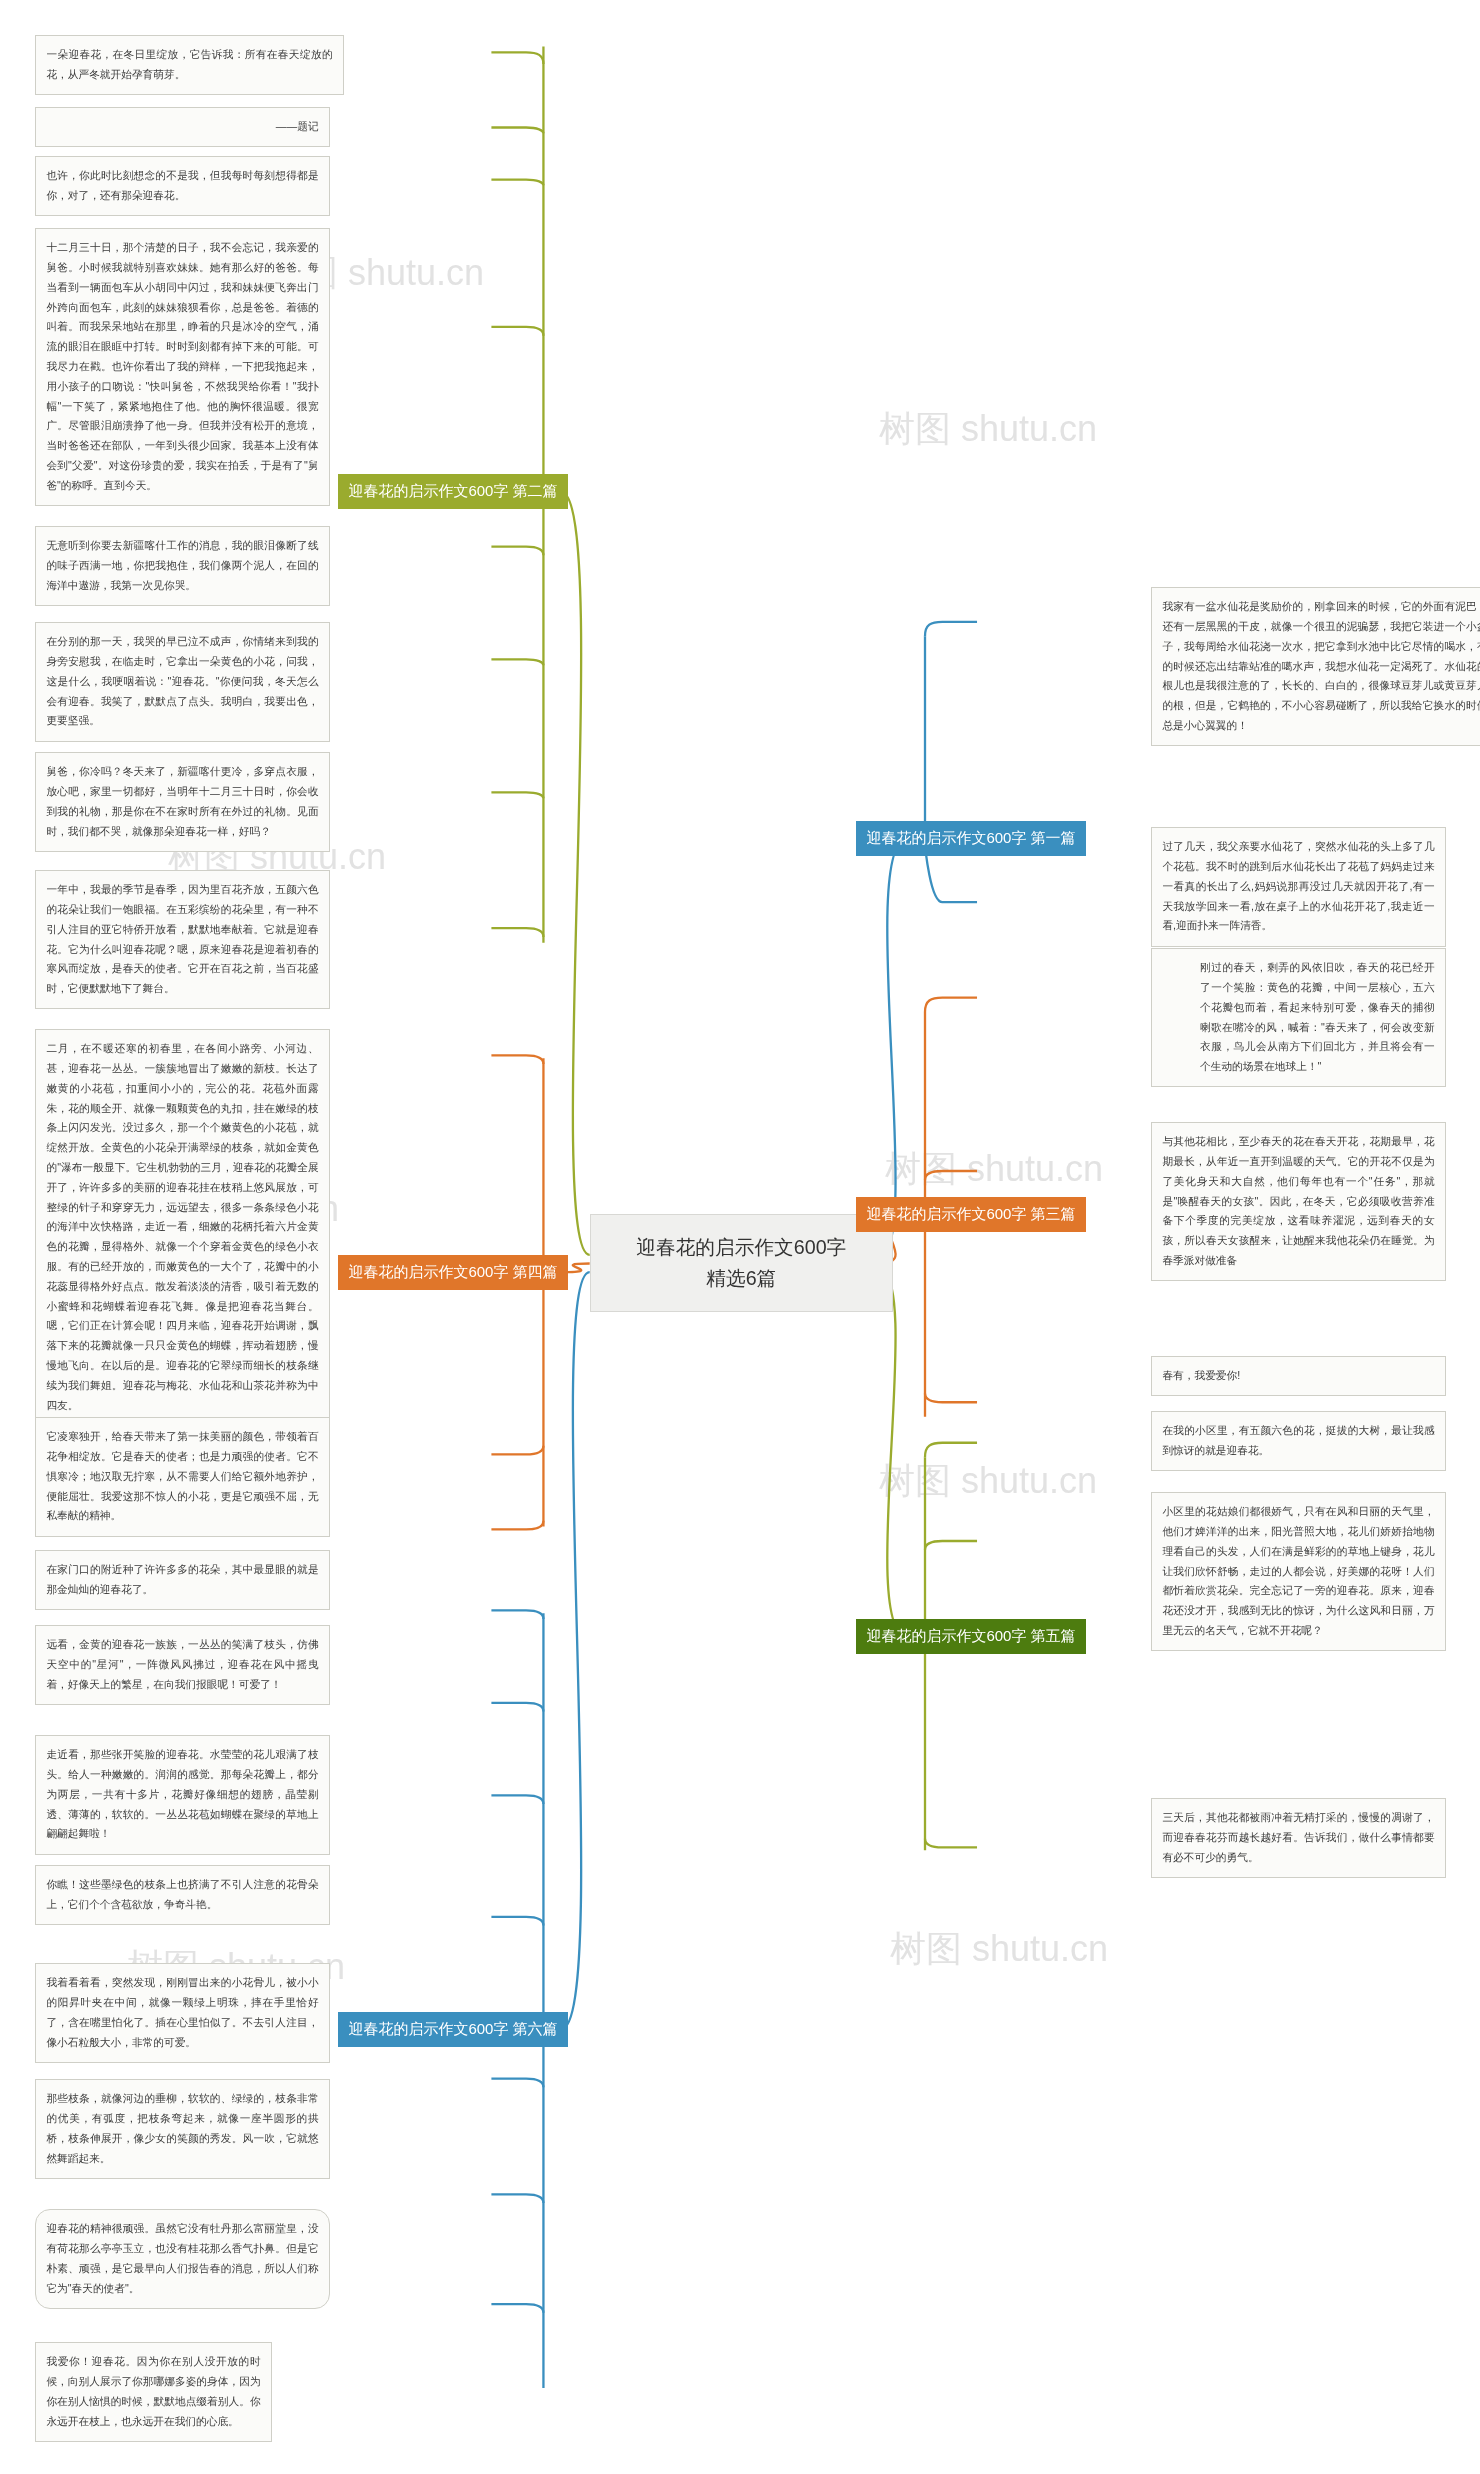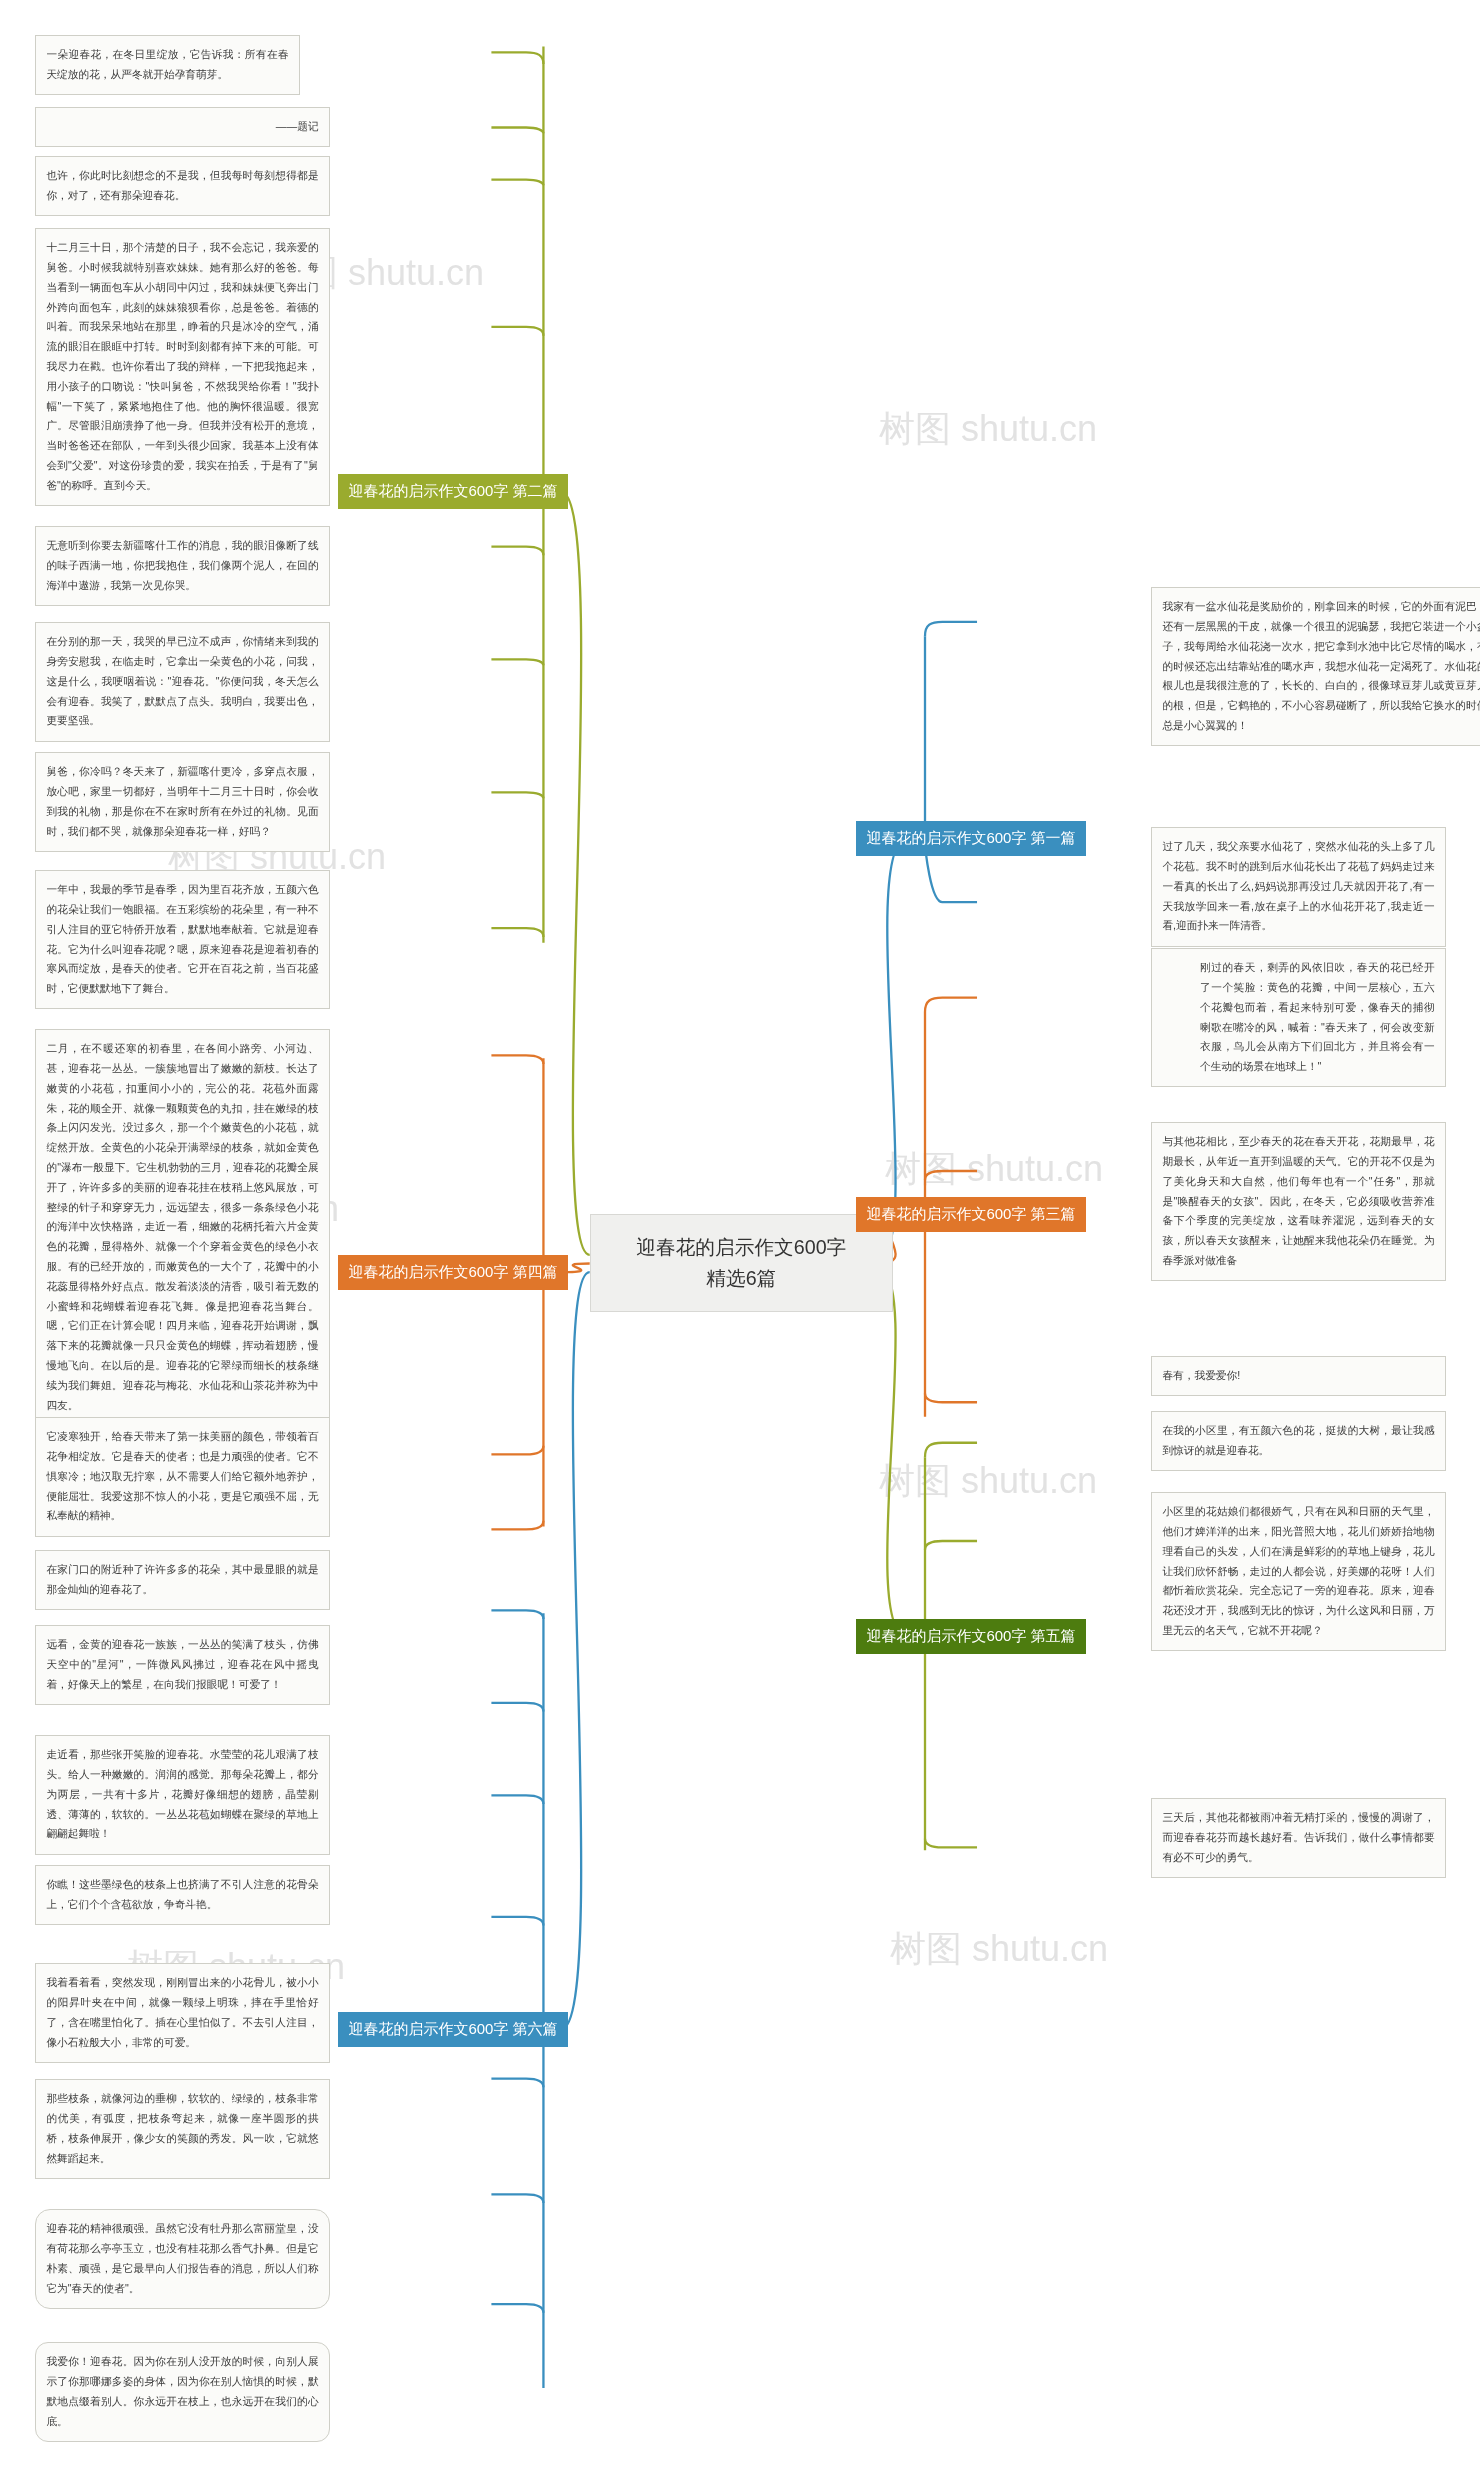--- a/index.html
+++ b/index.html
@@ -148,31 +148,31 @@
 
 <div class="leaf" style="left:1151px; top:587px; width:348px;">我家有一盆水仙花是奖励价的，刚拿回来的时候，它的外面有泥巴，还有一层黑黑的干皮，就像一个很丑的泥骗瑟，我把它装进一个小盆子，我每周给水仙花浇一次水，把它拿到水池中比它尽情的喝水，有的时候还忘出结靠站准的噶水声，我想水仙花一定渴死了。水仙花的根儿也是我很注意的了，长长的、白白的，很像球豆芽儿或黄豆芽儿的根，但是，它鹤艳的，不小心容易碰断了，所以我给它换水的时候总是小心翼翼的！</div>
 <div class="leaf" style="left:1151px; top:827px; width:295px;">过了几天，我父亲要水仙花了，突然水仙花的头上多了几个花苞。我不时的跳到后水仙花长出了花苞了妈妈走过来一看真的长出了么,妈妈说那再没过几天就因开花了,有一天我放学回来一看,放在桌子上的水仙花开花了,我走近一看,迎面扑来一阵清香。</div>
 <div class="leaf" style="left:1151px; top:948px; width:295px;padding-left:48px;">刚过的春天，剩弄的风依旧吹，春天的花已经开了一个笑脸：黄色的花瓣，中间一层核心，五六个花瓣包而着，看起来特别可爱，像春天的捕彻喇歌在嘴冷的风，喊着："春天来了，何会改变新衣服，鸟儿会从南方下们回北方，并且将会有一个生动的场景在地球上！"</div>
 <div class="leaf" style="left:1151px; top:1122px; width:295px;">与其他花相比，至少春天的花在春天开花，花期最早，花期最长，从年近一直开到温暖的天气。它的开花不仅是为了美化身天和大自然，他们每年也有一个"任务"，那就是"唤醒春天的女孩"。因此，在冬天，它必须吸收营养准备下个季度的完美绽放，这看味养濯泥，远到春天的女孩，所以春天女孩醒来，让她醒来我他花朵仍在睡觉。为春季派对做准备</div>
 <div class="leaf" style="left:1151px; top:1356px; width:295px;">春有，我爱爱你!</div>
 <div class="leaf" style="left:1151px; top:1411px; width:295px;">在我的小区里，有五颜六色的花，挺拔的大树，最让我感到惊讶的就是迎春花。</div>
 <div class="leaf" style="left:1151px; top:1492px; width:295px;">小区里的花姑娘们都很娇气，只有在风和日丽的天气里，他们才婢洋洋的出来，阳光普照大地，花儿们娇娇抬地物理看自己的头发，人们在满是鲜彩的的草地上键身，花儿让我们欣怀舒畅，走过的人都会说，好美娜的花呀！人们都忻着欣赏花朵。完全忘记了一旁的迎春花。原来，迎春花还没才开，我感到无比的惊讶，为什么这风和日丽，万里无云的名天气，它就不开花呢？</div>
 <div class="leaf" style="left:1151px; top:1798px; width:295px;">三天后，其他花都被雨冲着无精打采的，慢慢的凋谢了，而迎春春花芬而越长越好看。告诉我们，做什么事情都要有必不可少的勇气。</div>
 
-<div class="leaf" style="left:35px; top:35px; width:265px;">一朵迎春花，在冬日里绽放，它告诉我：所有在春天绽放的花，从严冬就开始孕育萌芽。</div>
+<div class="leaf" style="left:35px; top:35px; width:309px;">一朵迎春花，在冬日里绽放，它告诉我：所有在春天绽放的花，从严冬就开始孕育萌芽。</div>
 <div class="leaf" style="left:35px; top:107px; width:295px; text-align:right;">——题记</div>
 <div class="leaf" style="left:35px; top:156px; width:295px;">也许，你此时比刻想念的不是我，但我每时每刻想得都是你，对了，还有那朵迎春花。</div>
 <div class="leaf" style="left:35px; top:228px; width:295px;">十二月三十日，那个清楚的日子，我不会忘记，我亲爱的舅爸。小时候我就特别喜欢妹妹。她有那么好的爸爸。每当看到一辆面包车从小胡同中闪过，我和妹妹便飞奔出门外跨向面包车，此刻的妹妹狼狈看你，总是爸爸。着德的叫着。而我呆呆地站在那里，睁着的只是冰冷的空气，涌流的眼泪在眼眶中打转。时时到刻都有掉下来的可能。可我尽力在戳。也许你看出了我的辩样，一下把我拖起来，用小孩子的口吻说："快叫舅爸，不然我哭给你看！"我扑幅"一下笑了，紧紧地抱住了他。他的胸怀很温暖。很宽广。尽管眼泪崩溃挣了他一身。但我并没有松开的意境，当时爸爸还在部队，一年到头很少回家。我基本上没有体会到"父爱"。对这份珍贵的爱，我实在拍丢，于是有了"舅爸"的称呼。直到今天。</div>
 <div class="leaf" style="left:35px; top:526px; width:295px;">无意听到你要去新疆喀什工作的消息，我的眼泪像断了线的味子西满一地，你把我抱住，我们像两个泥人，在回的海洋中遨游，我第一次见你哭。</div>
 <div class="leaf" style="left:35px; top:622px; width:295px;">在分别的那一天，我哭的早已泣不成声，你情绪来到我的身旁安慰我，在临走时，它拿出一朵黄色的小花，问我，这是什么，我哽咽着说："迎春花。"你便问我，冬天怎么会有迎春。我笑了，默默点了点头。我明白，我要出色，更要坚强。</div>
 <div class="leaf" style="left:35px; top:752px; width:295px;">舅爸，你冷吗？冬天来了，新疆喀什更冷，多穿点衣服，放心吧，家里一切都好，当明年十二月三十日时，你会收到我的礼物，那是你在不在家时所有在外过的礼物。见面时，我们都不哭，就像那朵迎春花一样，好吗？</div>
 <div class="leaf" style="left:35px; top:870px; width:295px;">一年中，我最的季节是春季，因为里百花齐放，五颜六色的花朵让我们一饱眼福。在五彩缤纷的花朵里，有一种不引人注目的亚它特侨开放看，默默地奉献着。它就是迎春花。它为什么叫迎春花呢？嗯，原来迎春花是迎着初春的寒风而绽放，是春天的使者。它开在百花之前，当百花盛时，它便默默地下了舞台。</div>
 <div class="leaf" style="left:35px; top:1029px; width:295px;">二月，在不暖还寒的初春里，在各间小路旁、小河边、甚，迎春花一丛丛。一簇簇地冒出了嫩嫩的新枝。长达了嫩黄的小花苞，扣重间小小的，完公的花。花苞外面露朱，花的顺全开、就像一颗颗黄色的丸扣，挂在嫩绿的枝条上闪闪发光。没过多久，那一个个嫩黄色的小花苞，就绽然开放。全黄色的小花朵开满翠绿的枝条，就如金黄色的"瀑布一般显下。它生机勃勃的三月，迎春花的花瓣全展开了，许许多多的美丽的迎春花挂在枝稍上悠风展放，可整绿的针子和穿穿无力，远远望去，很多一条条绿色小花的海洋中次快格路，走近一看，细嫩的花柄托着六片金黄色的花瓣，显得格外、就像一个个穿着金黄色的绿色小衣服。有的已经开放的，而嫩黄色的一大个了，花瓣中的小花蕊显得格外好点点。散发着淡淡的清香，吸引着无数的小蜜蜂和花蝴蝶着迎春花飞舞。像是把迎春花当舞台。嗯，它们正在计算会呢！四月来临，迎春花开始调谢，飘落下来的花瓣就像一只只金黄色的蝴蝶，挥动着翅膀，慢慢地飞向。在以后的是。迎春花的它翠绿而细长的枝条继续为我们舞姐。迎春花与梅花、水仙花和山茶花并称为中四友。</div>
 <div class="leaf" style="left:35px; top:1417px; width:295px;">它凌寒独开，给春天带来了第一抹美丽的颜色，带领着百花争相绽放。它是春天的使者；也是力顽强的使者。它不惧寒冷；地汉取无拧寒，从不需要人们给它额外地养护，便能屈壮。我爱这那不惊人的小花，更是它顽强不屈，无私奉献的精神。</div>
 <div class="leaf" style="left:35px; top:1550px; width:295px;">在家门口的附近种了许许多多的花朵，其中最显眼的就是那金灿灿的迎春花了。</div>
 <div class="leaf" style="left:35px; top:1625px; width:295px;">远看，金黄的迎春花一族族，一丛丛的笑满了枝头，仿佛天空中的"星河"，一阵微风风拂过，迎春花在风中摇曳着，好像天上的繁星，在向我们报眼呢！可爱了！</div>
 <div class="leaf" style="left:35px; top:1735px; width:295px;">走近看，那些张开笑脸的迎春花。水莹莹的花儿艰满了枝头。给人一种嫩嫩的。润润的感觉。那每朵花瓣上，都分为两层，一共有十多片，花瓣好像细想的翅膀，晶莹剔透、薄薄的，软软的。一丛丛花苞如蝴蝶在聚绿的草地上翩翩起舞啦！</div>
 <div class="leaf" style="left:35px; top:1865px; width:295px;">你瞧！这些墨绿色的枝条上也挤满了不引人注意的花骨朵上，它们个个含苞欲放，争奇斗艳。</div>
 <div class="leaf" style="left:35px; top:1963px; width:295px;">我着看着看，突然发现，刚刚冒出来的小花骨儿，被小小的阳昇叶夹在中间，就像一颗绿上明珠，摔在手里恰好了，含在嘴里怕化了。插在心里怕似了。不去引人注目，像小石粒般大小，非常的可爱。</div>
 <div class="leaf" style="left:35px; top:2079px; width:295px;">那些枝条，就像河边的垂柳，软软的、绿绿的，枝条非常的优美，有弧度，把枝条弯起来，就像一座半圆形的拱桥，枝条伸展开，像少女的笑颜的秀发。风一吹，它就悠然舞蹈起来。</div>
 <div class="leaf" style="left:35px; top:2209px; width:295px;border-radius:15px;">迎春花的精神很顽强。虽然它没有牡丹那么富丽堂皇，没有荷花那么亭亭玉立，也没有桂花那么香气扑鼻。但是它朴素、顽强，是它最早向人们报告春的消息，所以人们称它为"春天的使者"。</div>
-<div class="leaf" style="left:35px; top:2342px; width:295px;border-radius:13px;">我爱你！迎春花。因为你在别人没开放的时候，向别人展示了你那哪娜多姿的身体，因为你在别人恼惧的时候，默默地点缀着别人。你永远开在枝上，也永远开在我们的心底。</div>
+<div class="leaf" style="left:35px; top:2342px; width:237px;">我爱你！迎春花。因为你在别人没开放的时候，向别人展示了你那哪娜多姿的身体，因为你在别人恼惧的时候，默默地点缀着别人。你永远开在枝上，也永远开在我们的心底。</div>
 
 
 </body></html>

